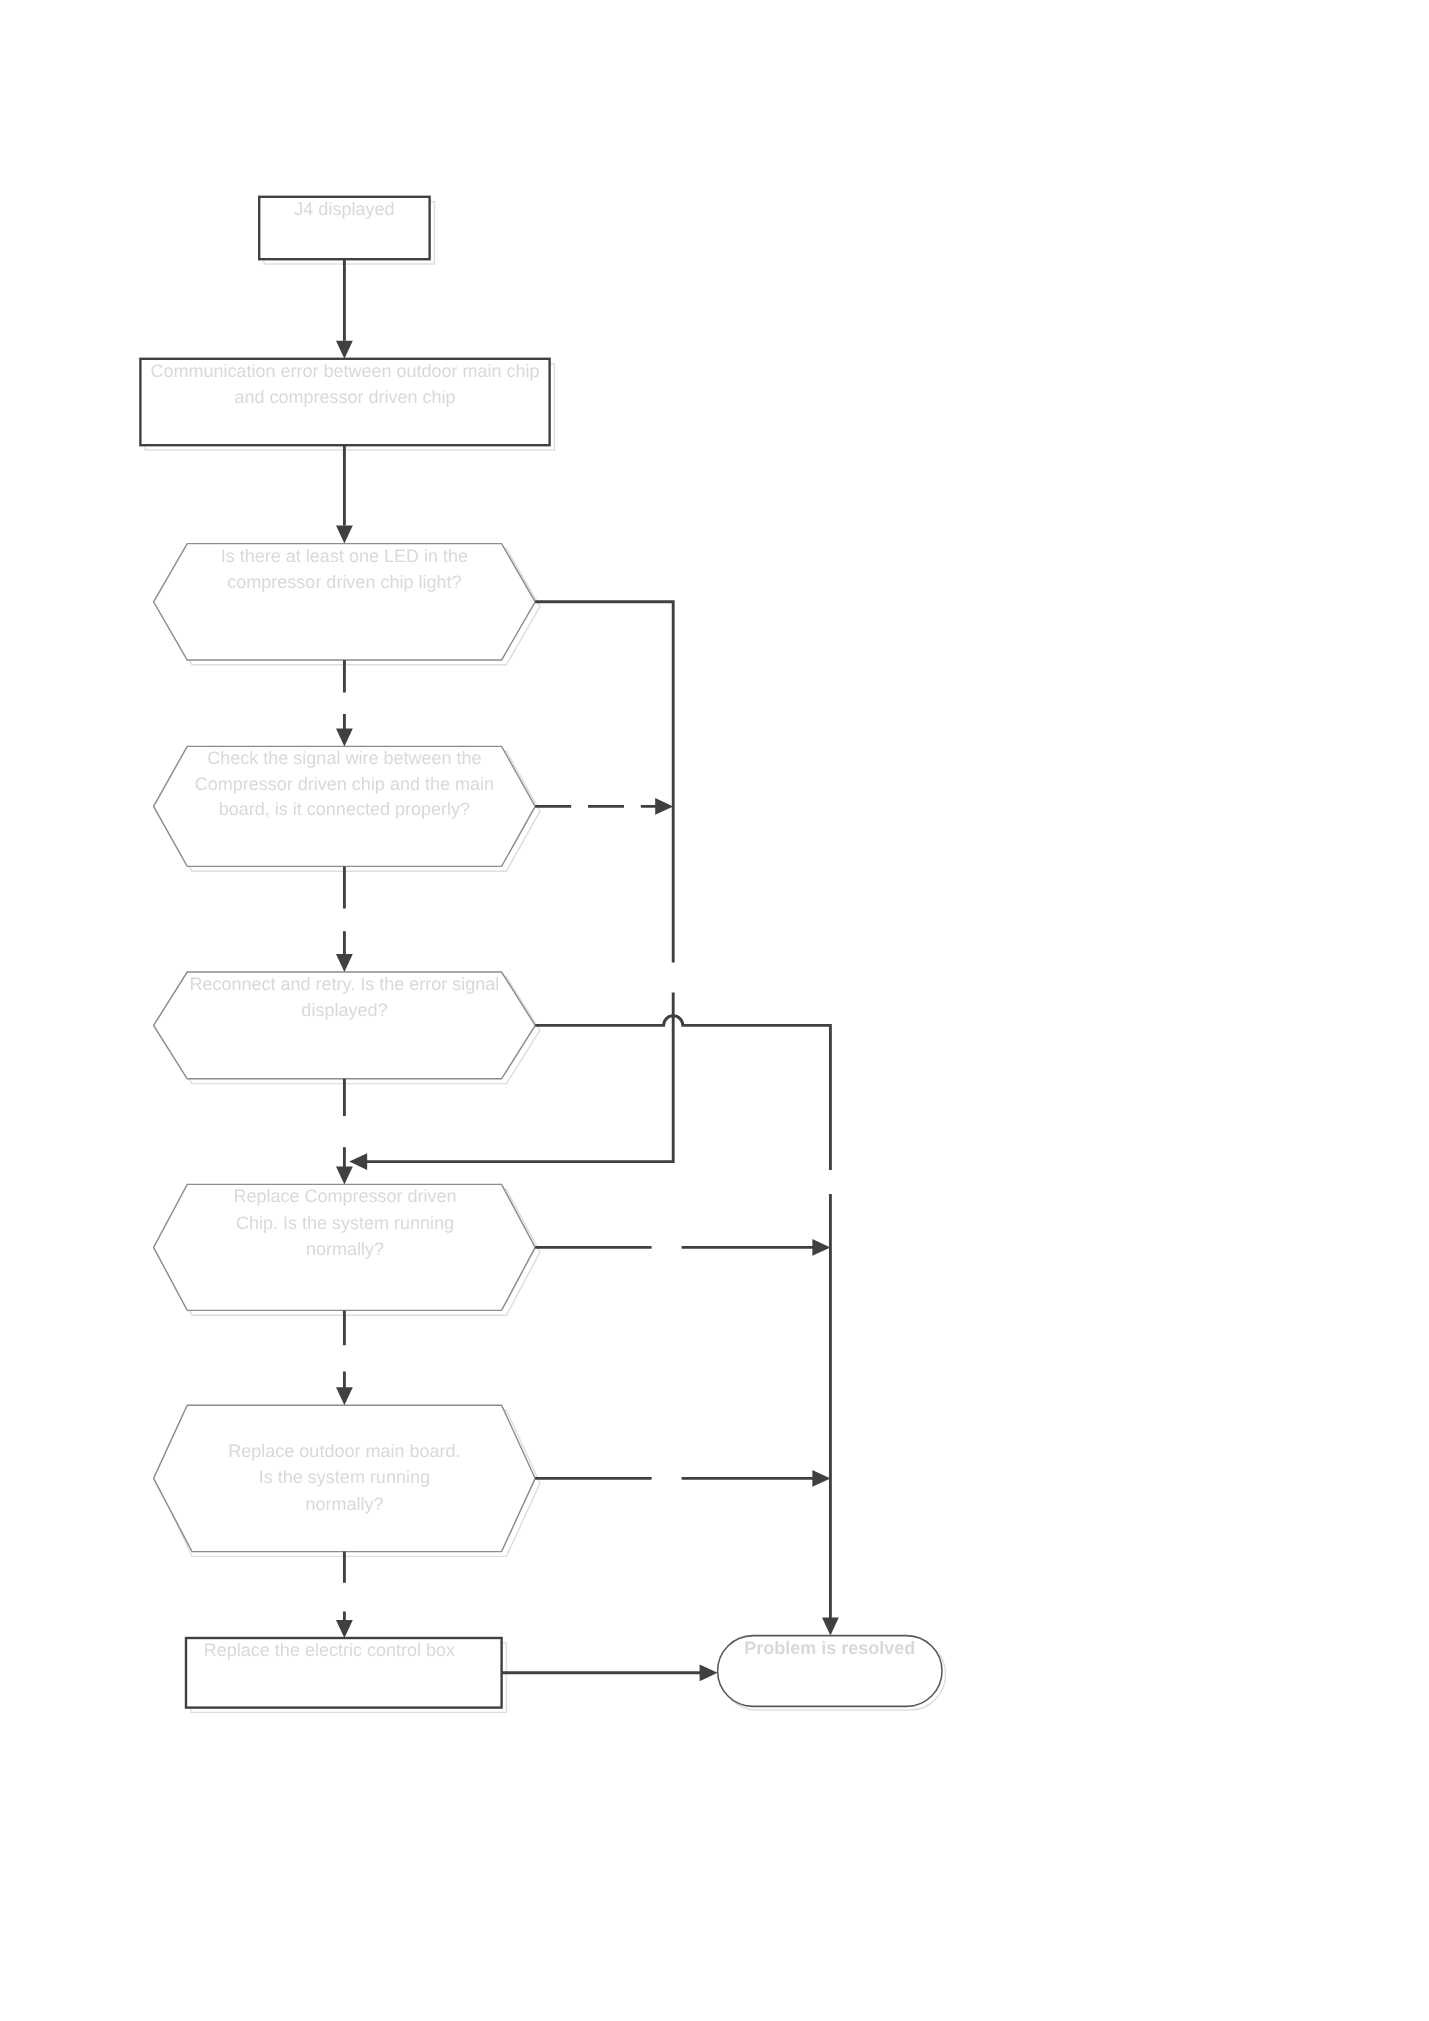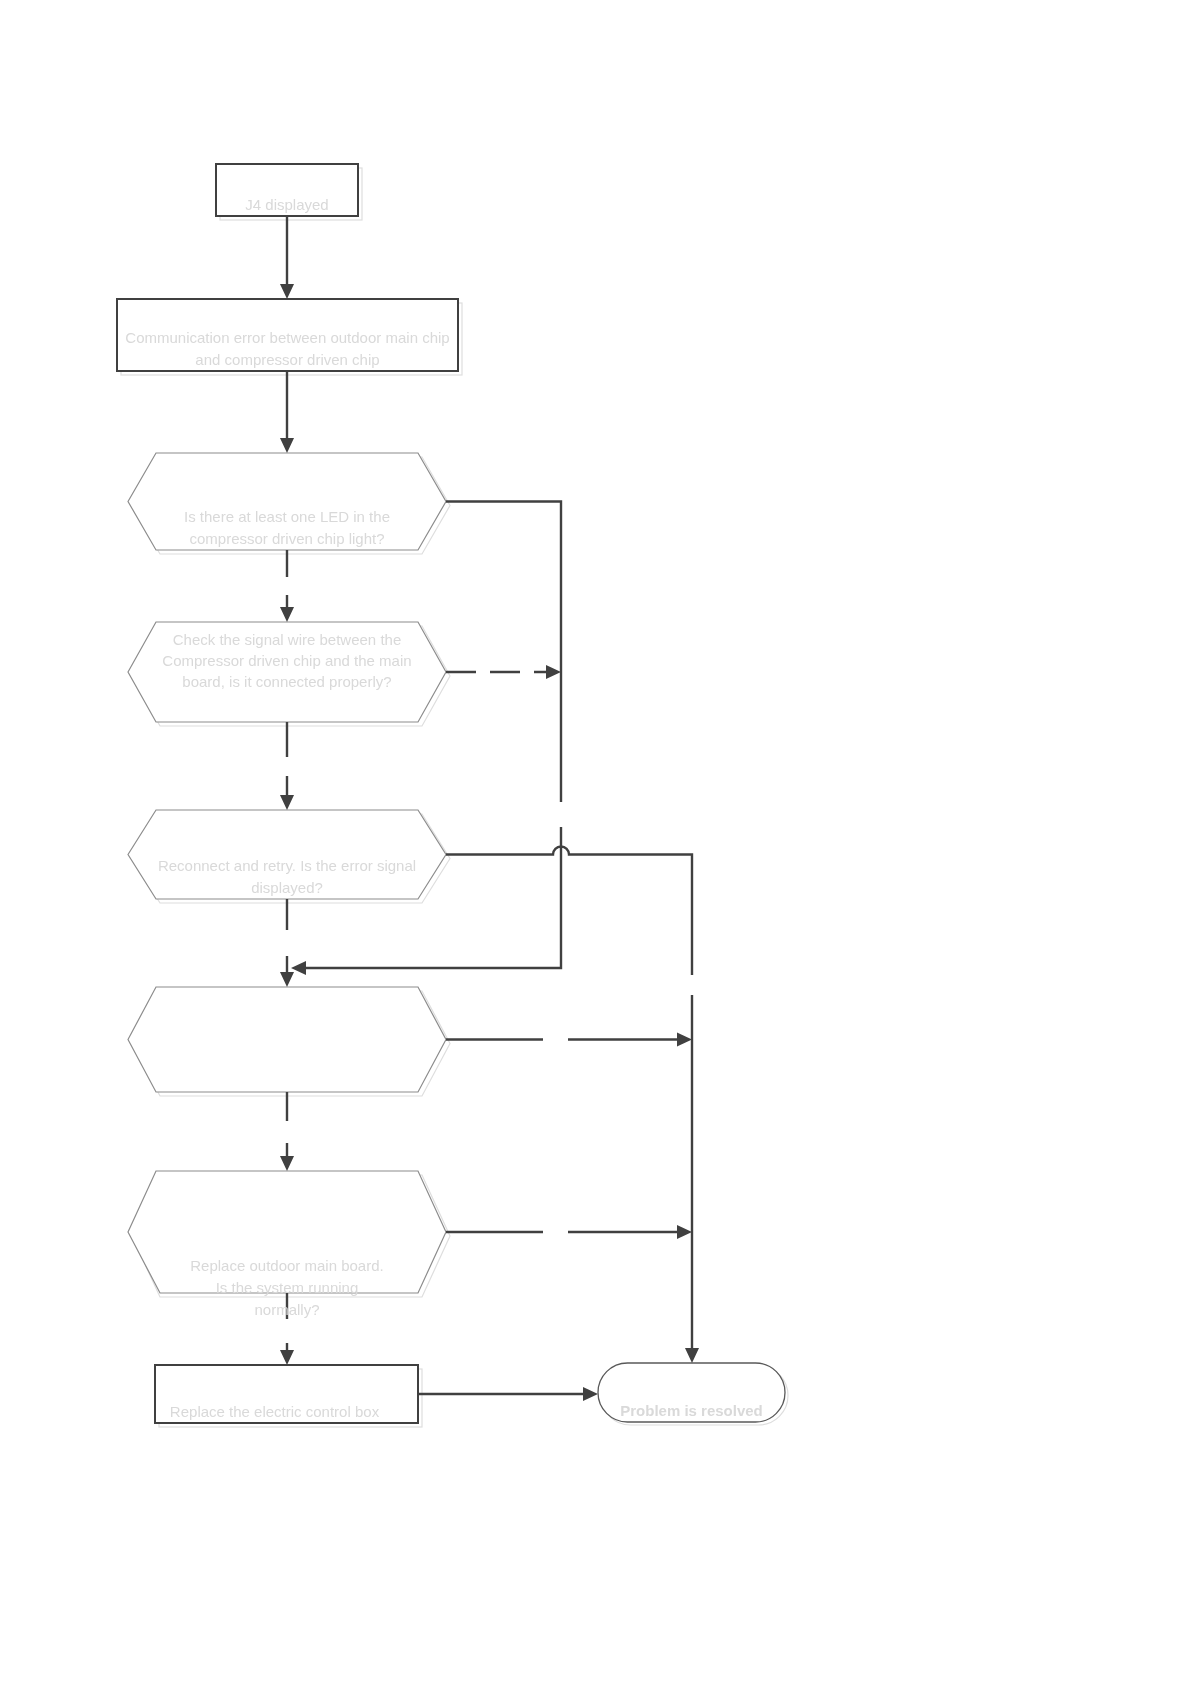--- a/index.html
+++ b/index.html
@@ -16,21 +16,21 @@
     font-family:"Liberation Sans", sans-serif;overflow:hidden;
   }
   .canvas svg{position:absolute;left:0;top:0;}
   .ln{stroke:var(--line-color);stroke-width:2.4;fill:none;}
   .hd{fill:var(--line-color);stroke:none;}
   .box{fill:#fff;stroke:var(--box-border);stroke-width:2;}
   .hex{fill:#fff;stroke:var(--hex-border);stroke-width:1.2;}
   .oval{fill:#fff;stroke:#595959;stroke-width:1.3;}
   .shadow{fill:none;stroke:var(--shadow-color);stroke-width:1.2;}
   .label{
-    position:absolute;display:flex;align-items:flex-end;justify-content:center;
+    position:absolute;display:flex;align-items:flex-start;justify-content:center;
     text-align:center;color:var(--text-color);font-size:15px;line-height:22px;
   }
   .label.tight{line-height:21px;}
 </style>
 </head>
 <body>
 
 <div class="canvas">
 
   <svg width="1191" height="1684" viewBox="0 0 1191 1684">
@@ -138,20 +138,23 @@
   </div>
 
   <div class="label tight" style="left:152px;top:622px;width:270px;height:70px;">
     <span>Check the signal wire between the Compressor driven chip and the main board, is it connected properly?</span>
   </div>
 
   <div class="label" style="left:157px;top:810px;width:260px;height:89px;">
     <span>Reconnect and retry. Is the error signal displayed?</span>
   </div>
 
+  <div class="label" style="left:180px;top:987px;width:215px;height:105px;">
+    <span>Replace Compressor driven Chip. Is the system running normally?</span>
+  </div>
 
   <div class="label" style="left:187px;top:1171px;width:200px;height:122px;margin-top:28px;">
     <span>Replace outdoor main board. Is the system running normally?</span>
   </div>
 
   <div class="label" style="left:155px;top:1365px;width:239px;height:58px;">
     <span>Replace the electric control box</span>
   </div>
 
   <div class="label" style="left:598px;top:1363px;width:187px;height:59px;font-weight:bold;">

